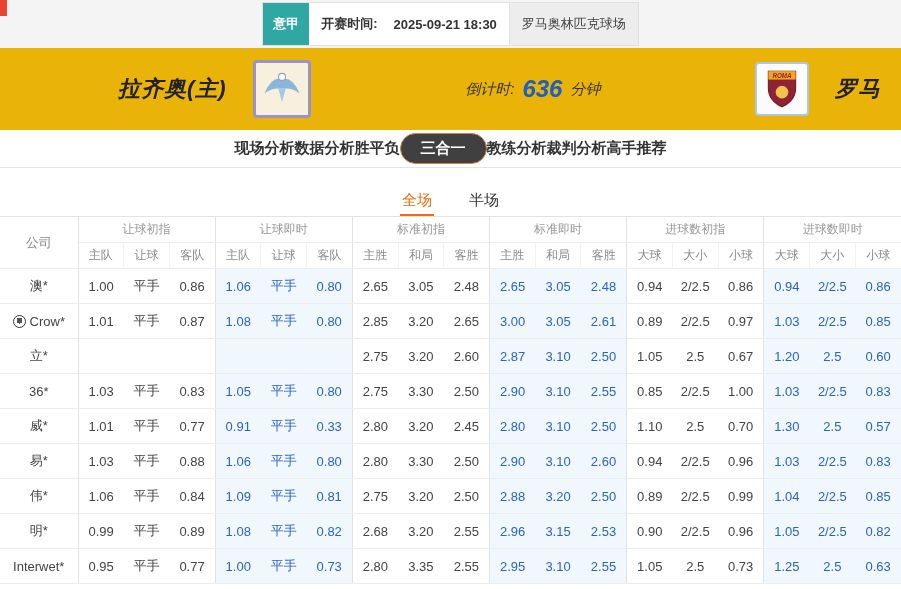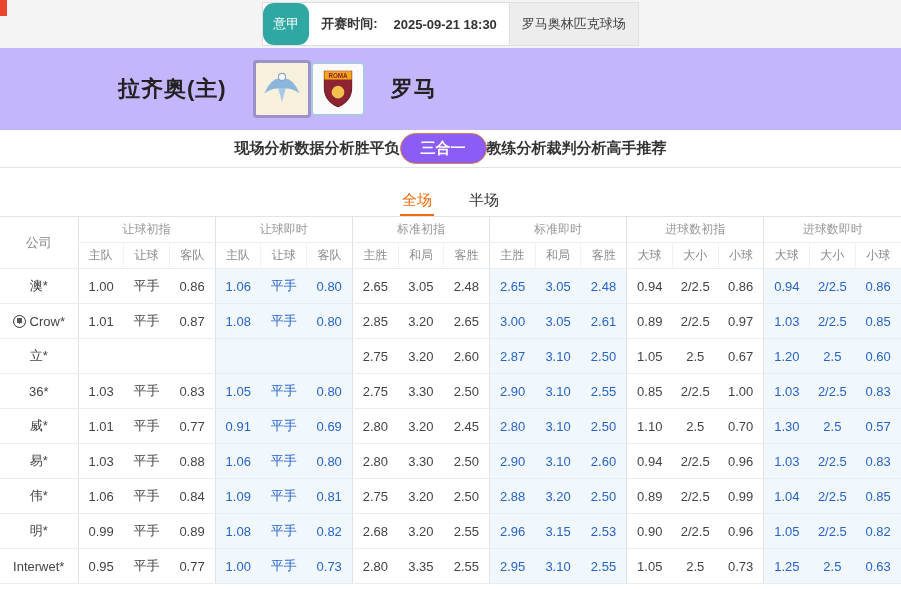--- a/index.html
+++ b/index.html
@@ -7,39 +7,39 @@
   body {
     width:901px; height:589px; overflow:hidden;
     font-family:"Liberation Sans","DejaVu Sans",sans-serif;
     color:#333; background:#fff;
   }
 
   
   .topbar { height:48px; background:#f4f4f4; display:flex; align-items:center; justify-content:center; position:relative; }
   .top-accent { position:absolute; left:0; top:0; width:7px; height:16px; background:#e8442e; }
   .topbar-box { display:flex; align-items:stretch; border:1px solid #e0e0e0; background:#fff; font-size:13px; }
-  .league-badge { background:#2fa8a3; color:#fff; padding:12px 10px; display:flex; align-items:center; font-weight:normal;border-radius:11px; }
+  .league-badge { background:#2fa8a3; color:#fff; padding:12px 10px; display:flex; align-items:center; font-weight:bold; }
   .kick { padding:4px 12px; display:flex; align-items:center; gap:16px; font-weight:bold; color:#333; }
   .venue { padding:4px 12px; background:#ededed; display:flex; align-items:center; color:#444; border-left:1px solid #e0e0e0;font-family:Liberation Serif, serif; }
 
   
-  .match-header { height:82px; display:flex; align-items:center; background:#c4b5fd; }
+  .match-header { height:82px; display:flex; align-items:center; background:#eab308;font-style:italic; }
   .side { display:flex; align-items:center; gap:26px; }
   .side.home { margin-left:118px; }
   .side.away { margin-right:20px; }
   .team-name { font-size:22px; font-weight:bold; color:#222; letter-spacing:1px; }
   .logo-box { width:58px; height:58px; border:3px solid #9a92c8; background:#f7f0dc; display:flex; align-items:center; justify-content:center; border-radius:4px; }
   .logo-box.away { border:2px solid #abc7e6; background:#fbfbfb; width:54px; height:54px; }
   .countdown { margin:0 auto; display:flex; align-items:center; gap:8px; font-size:15px; color:#333; }
   .count { color:#1c5ec4; font-size:24px; font-weight:bold; }
 
   
   .nav { height:38px; display:flex; align-items:center; justify-content:center; border-bottom:1px solid #e3e3e3; font-size:15px; font-weight:bold; color:#333; background:#fff; }
   .nav-item { cursor:pointer; white-space:nowrap; }
-  .nav-item.active { background:#8b5cf6; color:#fff; padding:5px 20px; border-radius:16px; border:1px solid #d9804a; }
+  .nav-item.active { background:#404040; color:#fff; padding:5px 20px; border-radius:16px; border:1px solid #d9804a; }
 
   
   .subtabs { height:48px; display:flex; align-items:flex-end; justify-content:center; gap:33px; font-size:15px; font-weight:normal; }
   .subtab { padding:4px 2px; cursor:pointer; color:#333; border-bottom:2px solid transparent; }
   .subtab.active { color:#f26c0d; border-bottom-color:#f26c0d; }
 
   
   table { width:901px; border-collapse:collapse; table-layout:fixed; border-top:1px solid #e3e3e3; }
   th, td { text-align:center; padding:0; overflow:hidden; white-space:nowrap; }
   thead th { height:26px; color:#999; font-size:12px; font-weight:normal; border-bottom:1px solid #ececec; background:#fff;margin-left:30px; }
@@ -71,20 +71,25 @@
 <div class="match-header">
   <div class="side home">
     <span class="team-name">拉齐奥(主)</span>
     <span class="logo-box home">
       <svg width="44" height="44" viewBox="0 0 40 40">
         <path d="M4 24 Q11 8 20 11 Q29 8 36 24 Q28 18 20 20 Q12 18 4 24" fill="#8ab6dc"></path>
         <circle cx="20" cy="9" r="3.2" fill="#fff" stroke="#8aa4c0" stroke-width="1"></circle>
         <path d="M16.5 19 L23.5 19 L20 32 Z" fill="#a9c8e6"></path>
       </svg>
     </span>
+  </div>
+  <div class="countdown">
+    <span>倒计时:</span>
+    <span class="count">636</span>
+    <span>分钟</span>
   </div>
   <div class="side away">
     <span class="logo-box away">
       <svg width="42" height="42" viewBox="0 0 40 40">
         <path d="M7 3 H33 V19 Q33 31 20 37 Q7 31 7 19 Z" fill="#8e2433" stroke="#6e1a26" stroke-width="1"></path>
         <path d="M7 3 H33 V11 H7 Z" fill="#f2a71b"></path>
         <text x="20" y="9.5" text-anchor="middle" font-size="6" fill="#8e2433" font-weight="bold">ROMA</text>
         <circle cx="20" cy="23" r="6" fill="#f2c14e"></circle>
       </svg>
     </span>
@@ -245,21 +250,21 @@
         <td class="live ">2/2.5</td>
         <td class="live g-end">0.83</td>
       </tr>
       <tr>
         <td class="company g-end"><span>威*</span></td>
         <td class="">1.01</td>
         <td class="">平手</td>
         <td class="g-end">0.77</td>
         <td class="live ">0.91</td>
         <td class="live ">平手</td>
-        <td class="live g-end">0.69</td>
+        <td class="live g-end">0.33</td>
         <td class="">2.80</td>
         <td class="">3.20</td>
         <td class="g-end">2.45</td>
         <td class="live ">2.80</td>
         <td class="live ">3.10</td>
         <td class="live g-end">2.50</td>
         <td class="">1.10</td>
         <td class="">2.5</td>
         <td class="g-end">0.70</td>
         <td class="live ">1.30</td>

